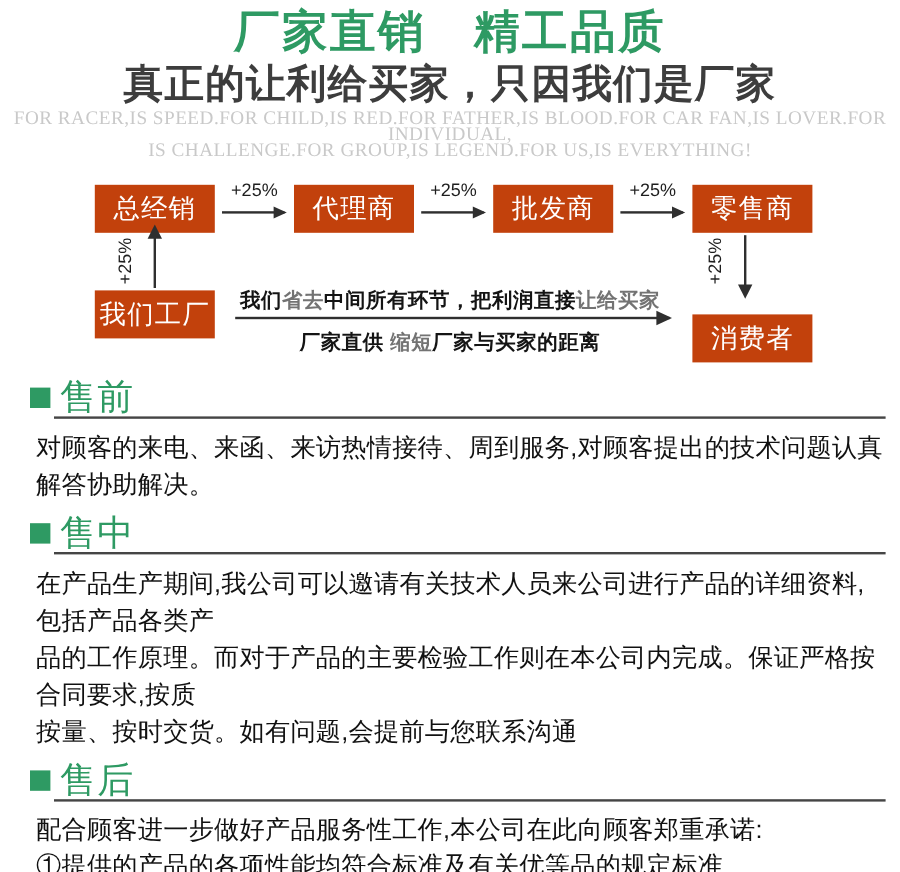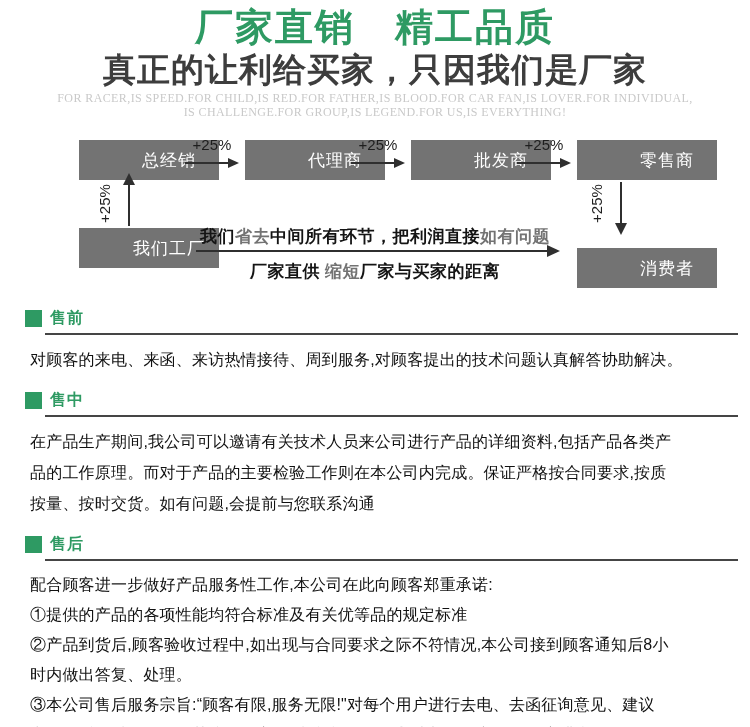--- a/index.html
+++ b/index.html
@@ -3,47 +3,47 @@
 <meta charset="utf-8">
 <style>
   html,body{margin:0;padding:0;background:#fff;}
   body{width:750px;height:727px;font-family:"Liberation Sans",sans-serif;color:#151515;overflow:hidden;}
   .page{position:relative;width:750px;height:727px;background:#fff;}
 
   
   .header{text-align:center;padding-top:4px;}
   .title{font-size:38px;line-height:46px;font-weight:bold;color:#2e9a63;letter-spacing:2px;}
   .subtitle{font-size:33px;line-height:36px;font-weight:bold;color:#3d3d3d;margin-top:2px;letter-spacing:1px;}
-  .tagline{font-family:"Liberation Serif",serif;font-size:12px;line-height:13.5px;color:#c9c9c9;margin-top:4px;white-space:pre-line;letter-spacing:.4px;}
+  .tagline{font-family:"Liberation Serif",serif;font-size:16px;line-height:13.5px;color:#c9c9c9;margin-top:4px;white-space:pre-line;letter-spacing:.4px;}
 
   
   .flow{position:relative;width:750px;height:165px;margin-top:11px;}
-  .fbox{position:absolute;width:100px;height:40px;background:#737373;color:#fff;font-size:17px;
-        display:flex;align-items:center;justify-content:center;letter-spacing:1px;padding-left:40px;}
+  .fbox{position:absolute;width:100px;height:40px;background:#c2410c;color:#fff;font-size:22px;
+        display:flex;align-items:center;justify-content:center;letter-spacing:1px;}
   .inc-label{position:absolute;font-size:15px;color:#1e1e1e;width:54px;text-align:center;}
   .harrow{position:absolute;height:0;border-top:2px solid #2f2f2f;}
   .harrow::after{content:"";position:absolute;right:-2px;top:-6px;width:0;height:0;
         border-left:11px solid #2f2f2f;border-top:5px solid transparent;border-bottom:5px solid transparent;}
   .varrow{position:absolute;width:0;border-left:2px solid #2f2f2f;}
   .varrow.up::after{content:"";position:absolute;left:-7px;top:-11px;width:0;height:0;
         border-bottom:12px solid #2f2f2f;border-left:6px solid transparent;border-right:6px solid transparent;}
   .varrow.down::after{content:"";position:absolute;left:-7px;bottom:-11px;width:0;height:0;
         border-top:12px solid #2f2f2f;border-left:6px solid transparent;border-right:6px solid transparent;}
   .vlabel{position:absolute;font-size:15px;color:#1e1e1e;transform:rotate(-90deg);transform-origin:center;white-space:nowrap;}
   .midline{position:absolute;width:370px;left:190px;text-align:center;font-size:17px;font-weight:700;color:#141414;letter-spacing:.5px;}
   .red{color:#737373;}
   .longarrow{position:absolute;left:196px;top:120px;width:362px;}
   .longarrow::after{content:"";right:-2px;top:-7px;border-left:13px solid #2f2f2f;border-top:6px solid transparent;border-bottom:6px solid transparent;}
 
   
   .sec-head{display:flex;align-items:center;margin-left:25px;}
   .sq{width:17px;height:17px;background:#2e9a63;margin-right:8px;flex:0 0 auto;}
-  .sec-title{font-size:16px;font-weight:bold;color:#2e9a63;letter-spacing:1px;line-height:26px;}
+  .sec-title{font-size:30px;font-weight:normal;color:#2e9a63;letter-spacing:1px;line-height:26px;}
   .sec-rule{border-top:2px solid #454545;margin:2px 12px 0 45px;height:0;}
-  .sec-body{margin:9px 12px 0 30px;font-size:16px;line-height:31px;letter-spacing:.2px;color:#111;white-space:pre-line;}
+  .sec-body{margin:9px 12px 0 30px;font-size:21px;line-height:31px;letter-spacing:.2px;color:#111;white-space:pre-line;}
   .sec-body.tight{line-height:30px;}
   .mt10{margin-top:10px;}
   .mt12{margin-top:12px;}
 </style>
 </head>
 <body>
 
 <div class="page">
 
   <div class="header">
@@ -70,21 +70,21 @@
     <div class="varrow up" style="left:128px;top:54px;height:42px;"></div>
     <div class="vlabel" style="left:85px;top:65px;">+25%</div>
 
     <div class="varrow down" style="left:620px;top:52px;height:42px;"></div>
     <div class="vlabel" style="left:577px;top:65px;">+25%</div>
 
     <div class="fbox" style="left:79px;top:98px;">我们工厂</div>
     <div class="fbox" style="left:577px;top:98px;margin-top:20px;">消费者</div>
 
     <div class="midline" style="top:95px;">
-      <span>我们</span><span class="red">省去</span><span>中间所有环节，把利润直接</span><span class="red">如有问题</span>
+      <span>我们</span><span class="red">省去</span><span>中间所有环节，把利润直接</span><span class="red">让给买家</span>
     </div>
     <div class="harrow longarrow"></div>
     <div class="midline" style="top:130px;">
       <span>厂家直供 </span><span class="red">缩短</span><span>厂家与买家的距离</span>
     </div>
   </div>
 
   <div class="sec-head mt10">
     <span class="sq"></span>
     <span class="sec-title">售前</span>

